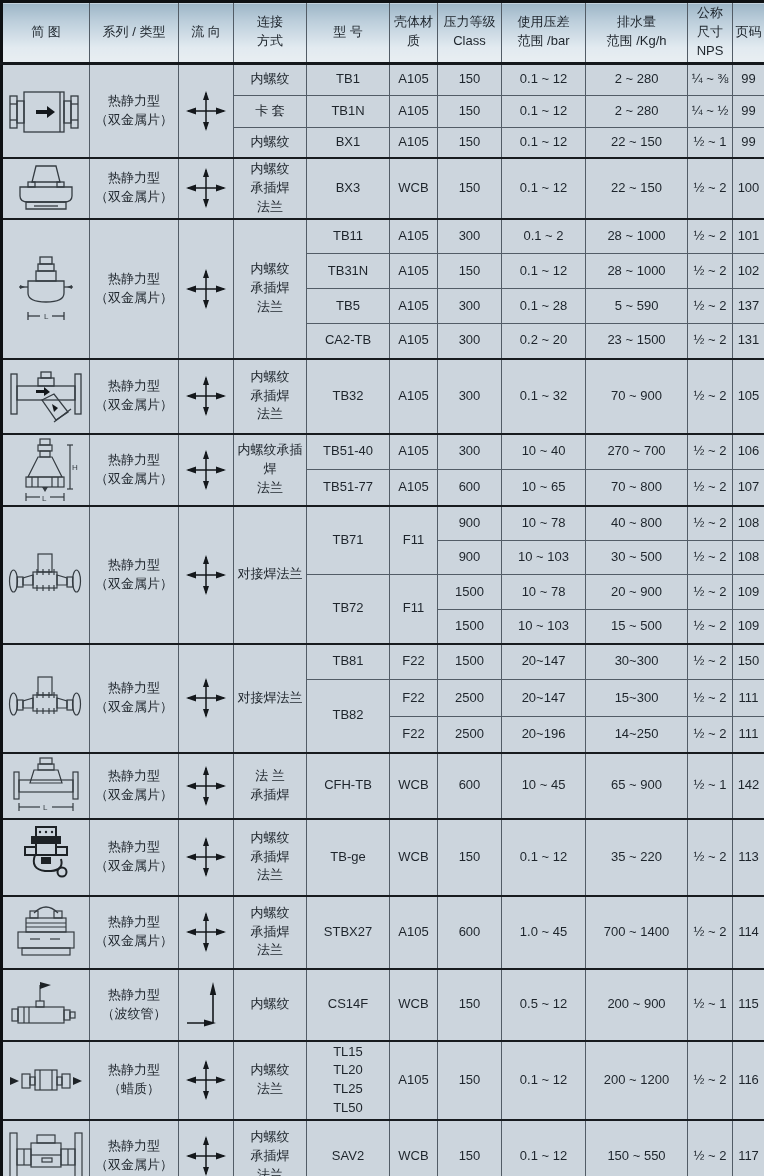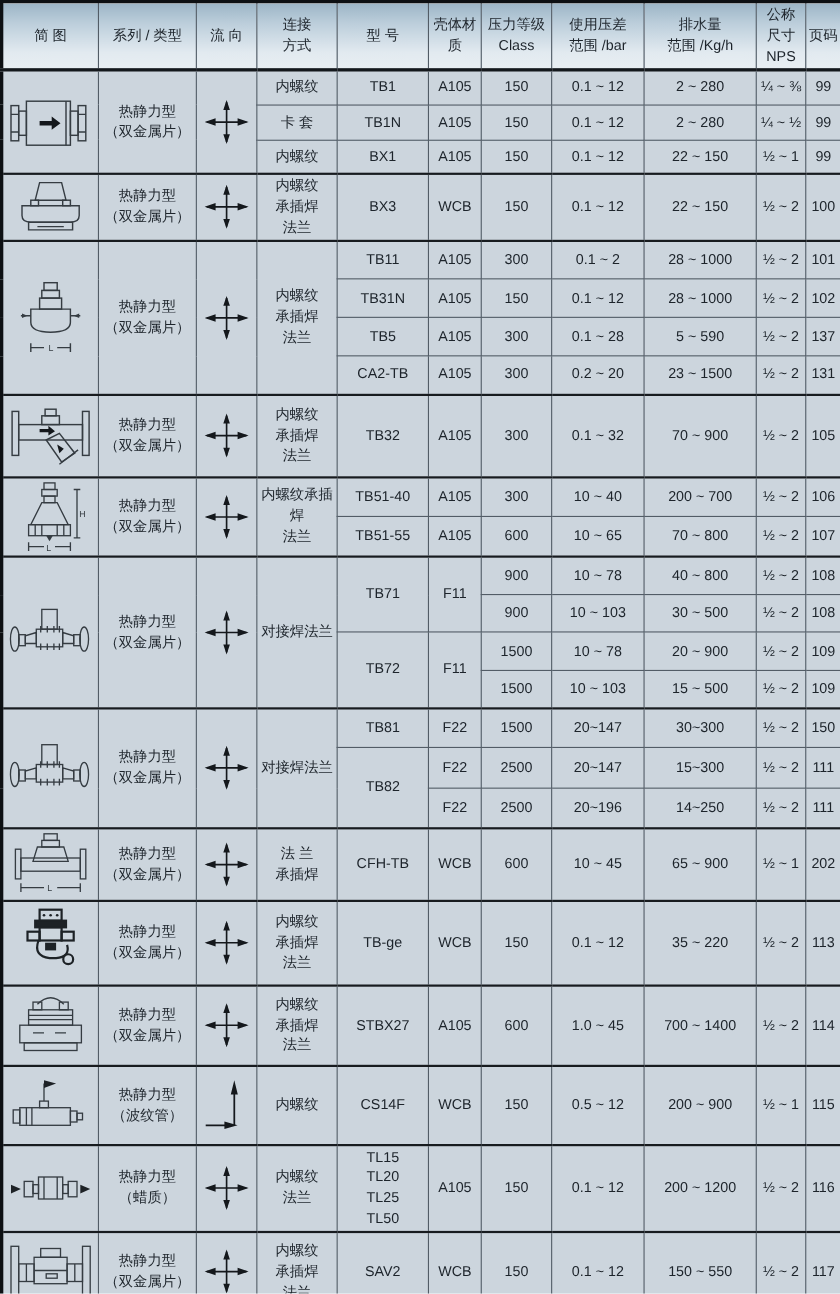--- a/index.html
+++ b/index.html
@@ -286,26 +286,26 @@
               <path d="M3 23l10-3.4v6.8zM43 23l-10-3.4v6.8zM23 3l-3 9h6zM23 43l-3-9h6z" fill="#14181c"></path>
             </svg>
   </td>
   <td class="pre" rowspan="2">内螺纹承插
 焊
 法兰</td>
   <td>TB51-40</td>
   <td>A105</td>
   <td>300</td>
   <td>10 ~ 40</td>
-  <td>200 ~ 700</td>
+  <td>270 ~ 700</td>
   <td>½ ~ 2</td>
   <td>106</td>
 </tr>
 <tr style="height:35px">
-  <td>TB51-55</td>
+  <td>TB51-77</td>
   <td>A105</td>
   <td>600</td>
   <td>10 ~ 65</td>
   <td>70 ~ 800</td>
   <td>½ ~ 2</td>
   <td>107</td>
 </tr>
 
 <tr class="sec" style="height:35px">
   <td class="d" rowspan="4">
@@ -456,21 +456,21 @@
             </svg>
   </td>
   <td class="pre">法 兰
 承插焊</td>
   <td>CFH-TB</td>
   <td>WCB</td>
   <td>600</td>
   <td>10 ~ 45</td>
   <td>65 ~ 900</td>
   <td>½ ~ 1</td>
-  <td>202</td>
+  <td>142</td>
 </tr>
 
 <tr class="sec" style="height:77px">
   <td class="d">
     <svg width="80" height="70" viewBox="0 0 80 70">
               <g stroke="#1d2226" stroke-width="2" fill="none">
                 <rect x="30" y="5" width="20" height="10"></rect>
                 <rect x="26" y="15" width="28" height="6" fill="#1d2226"></rect>
                 <rect x="30" y="21" width="20" height="12"></rect>
                 <rect x="19" y="25" width="11" height="8"></rect>

